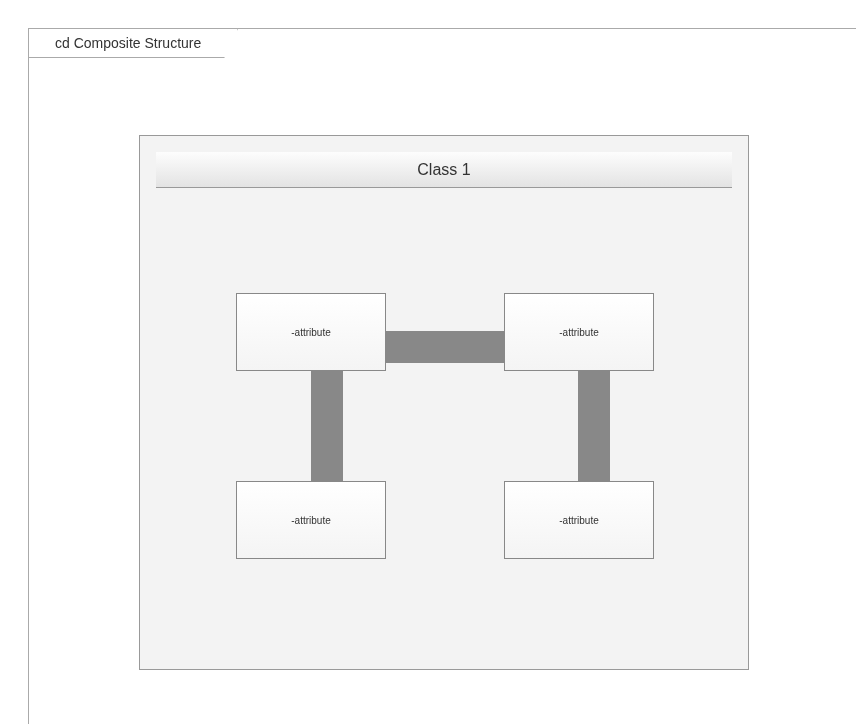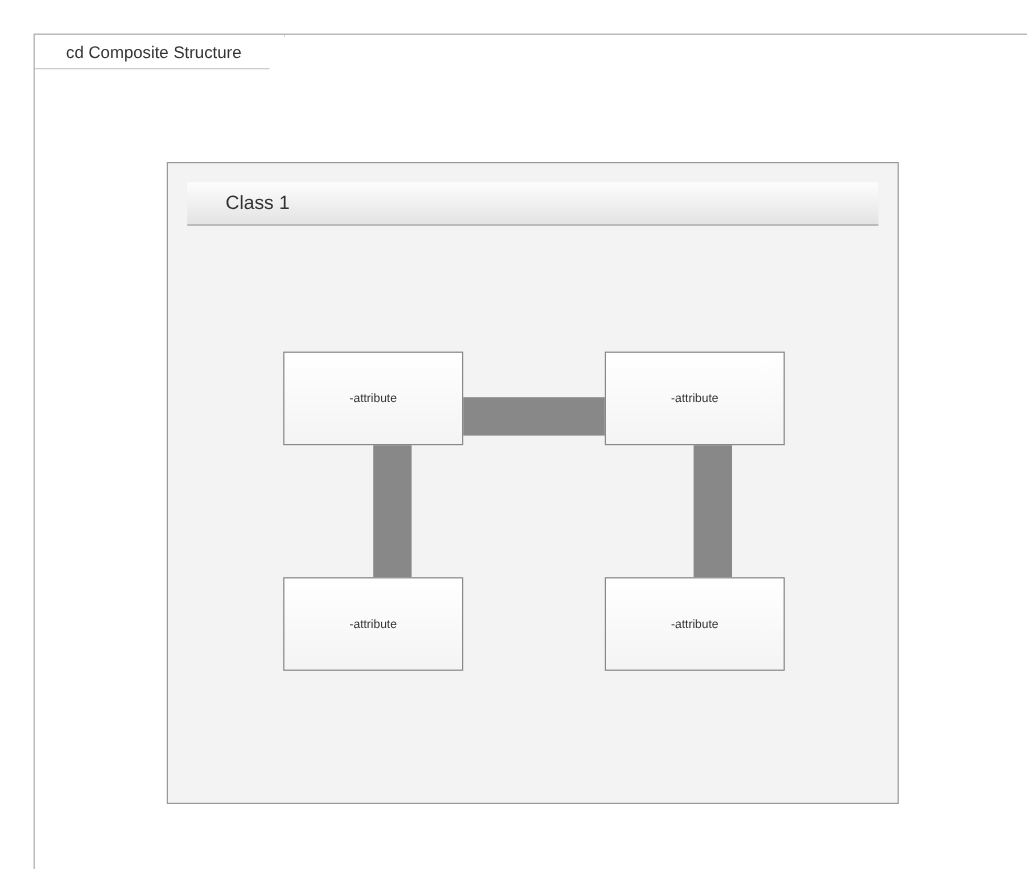--- a/index.html
+++ b/index.html
@@ -44,21 +44,21 @@
       border: 1px solid #999;
       background: #f3f3f3;
     }
     .class-header {
       width: 100%;
       height: 36px;
       background: linear-gradient(to bottom, #fdfdfd 0%, #e3e3e3 100%);
       border-bottom: 1px solid #999;
       display: flex;
       align-items: center;
-      justify-content: flex-start;
+      justify-content: center;
       font-size: 16px;
     }
     .part {
       position: absolute;
       width: 150px;
       height: 78px;
       border: 1px solid #888;
       background: linear-gradient(to bottom, #fff 0%, #f4f4f4 100%);
       display: flex;
       align-items: center;

